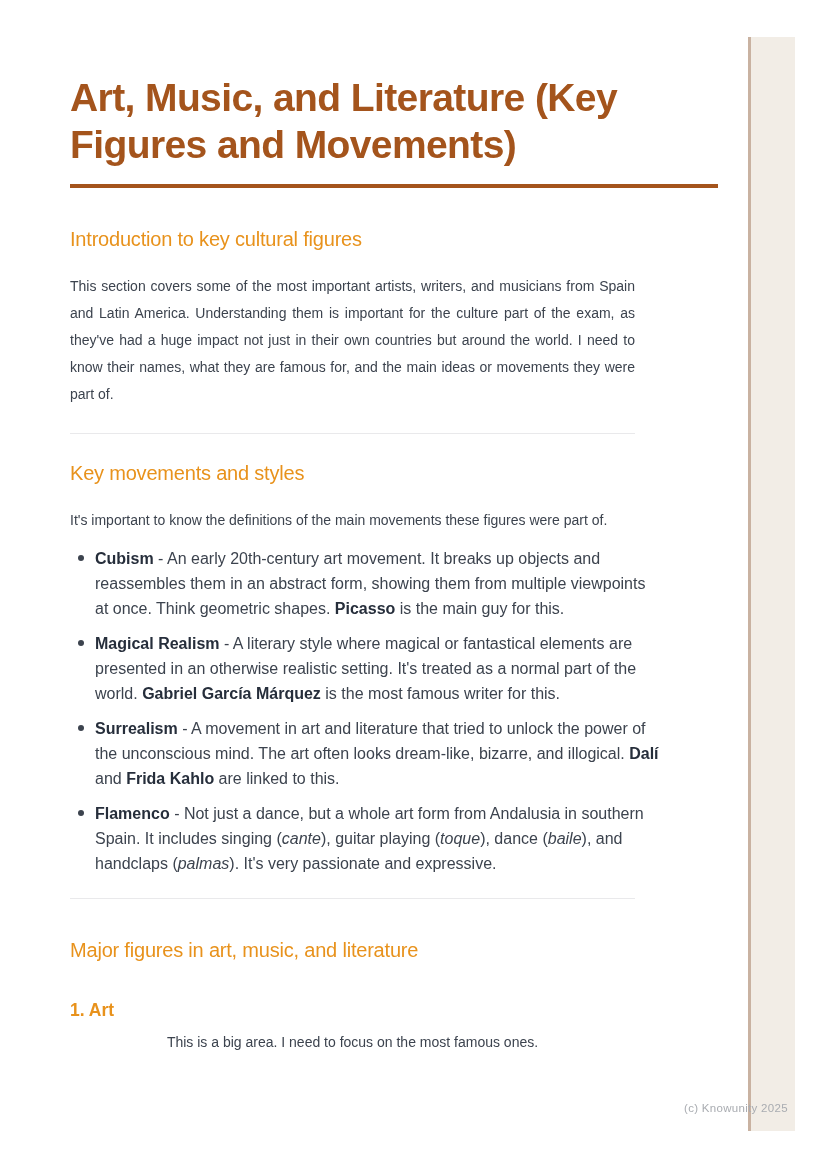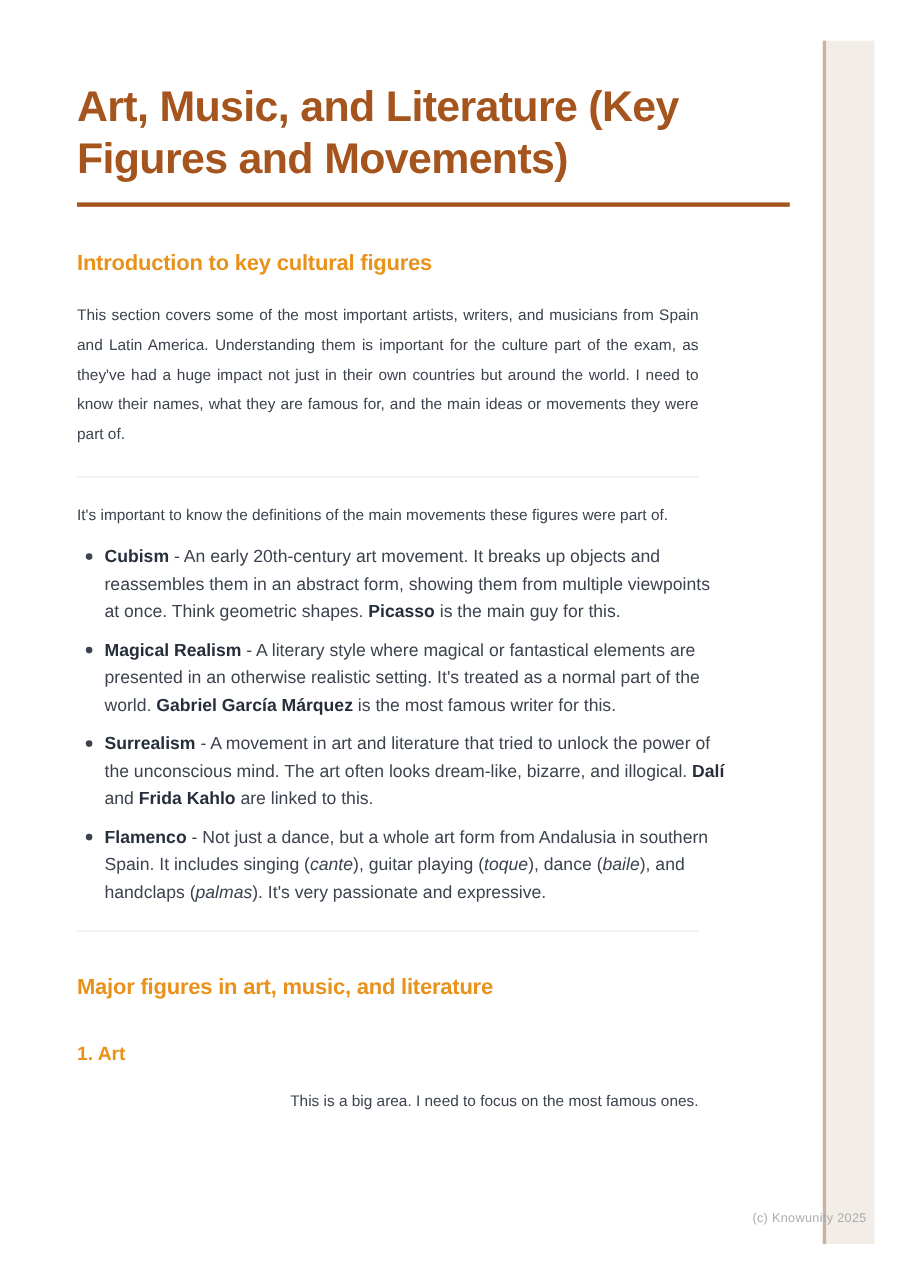--- a/index.html
+++ b/index.html
@@ -33,42 +33,42 @@
   .title-rule{
     margin:16px 0 0;
     width:648px;height:4px;
     background:var(--c-title);
     border:none;
   }
   .section-heading{
     margin:38px 0 0;
     font-size:20px;
     line-height:26px;
-    font-weight:700;
+    font-weight:400;
     letter-spacing:-0.2px;
     color:var(--c-heading);
   }
   .section-heading.mt2{margin-top:26px;}
   .section-heading.mt3{}
   .sub-heading{
     margin:36px 0 0;
     font-size:17.5px;
     line-height:22px;
     font-weight:700;
     color:var(--c-heading);
   }
   p.body-text{
     margin:21px 0 0;
     width:565px;
     font-size:14px;
     line-height:27px;
     color:var(--c-body);
     text-align:justify;
   }
-  p.body-text.last{margin-top:18px;text-align:right;}
+  p.body-text.last{margin-top:8px;text-align:center;}
   .divider{
     margin:25px 0 0;
     width:565px;height:1px;
     background:var(--c-divider);
     border:none;
   }
   .divider.d2{margin-top:22px;}
   ul.movement-list{
     list-style:none;
     margin:12px 0 0;
@@ -121,20 +121,21 @@
     <h1 class="doc-title">Art, Music, and Literature (Key Figures and Movements)</h1>
 
     <hr class="title-rule">
 
     <h2 class="section-heading">Introduction to key cultural figures</h2>
 
     <p class="body-text">This section covers some of the most important artists, writers, and musicians from Spain and Latin America. Understanding them is important for the culture part of the exam, as they've had a huge impact not just in their own countries but around the world. I need to know their names, what they are famous for, and the main ideas or movements they were part of.</p>
 
     <hr class="divider">
 
+    <h2 class="section-heading mt2">Key movements and styles</h2>
 
     <p class="body-text">It's important to know the definitions of the main movements these figures were part of.</p>
 
     <ul class="movement-list">
       <li>
         <span class="dot"></span>
         <span><span class="b">Cubism</span><span> - An early 20th-century art movement. It breaks up objects and reassembles them in an abstract form, showing them from multiple viewpoints at once. Think geometric shapes. </span><span class="b">Picasso</span><span> is the main guy for this.</span></span>
       </li>
       <li>
         <span class="dot"></span>

